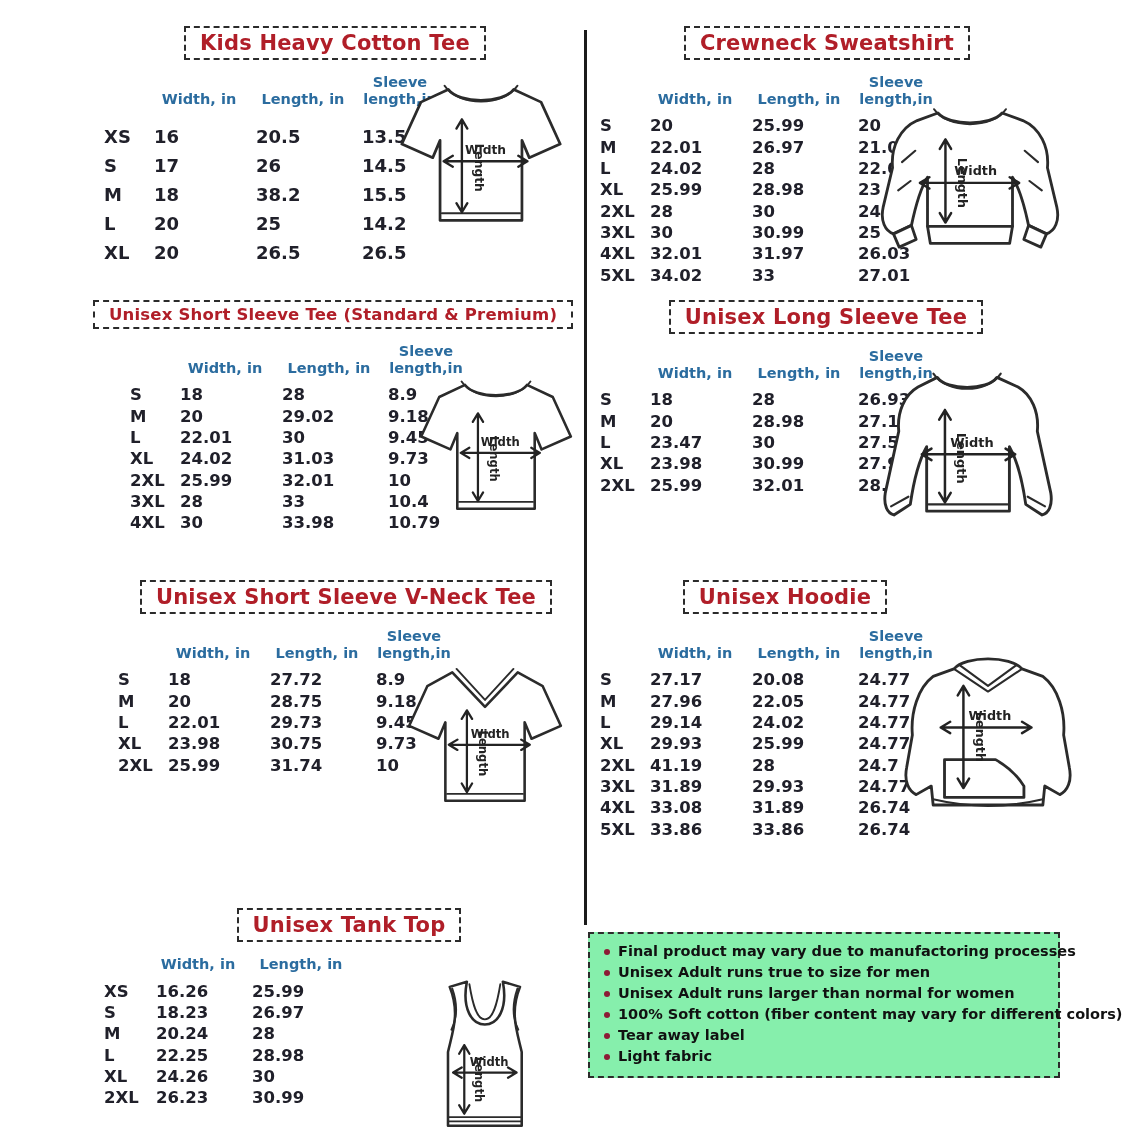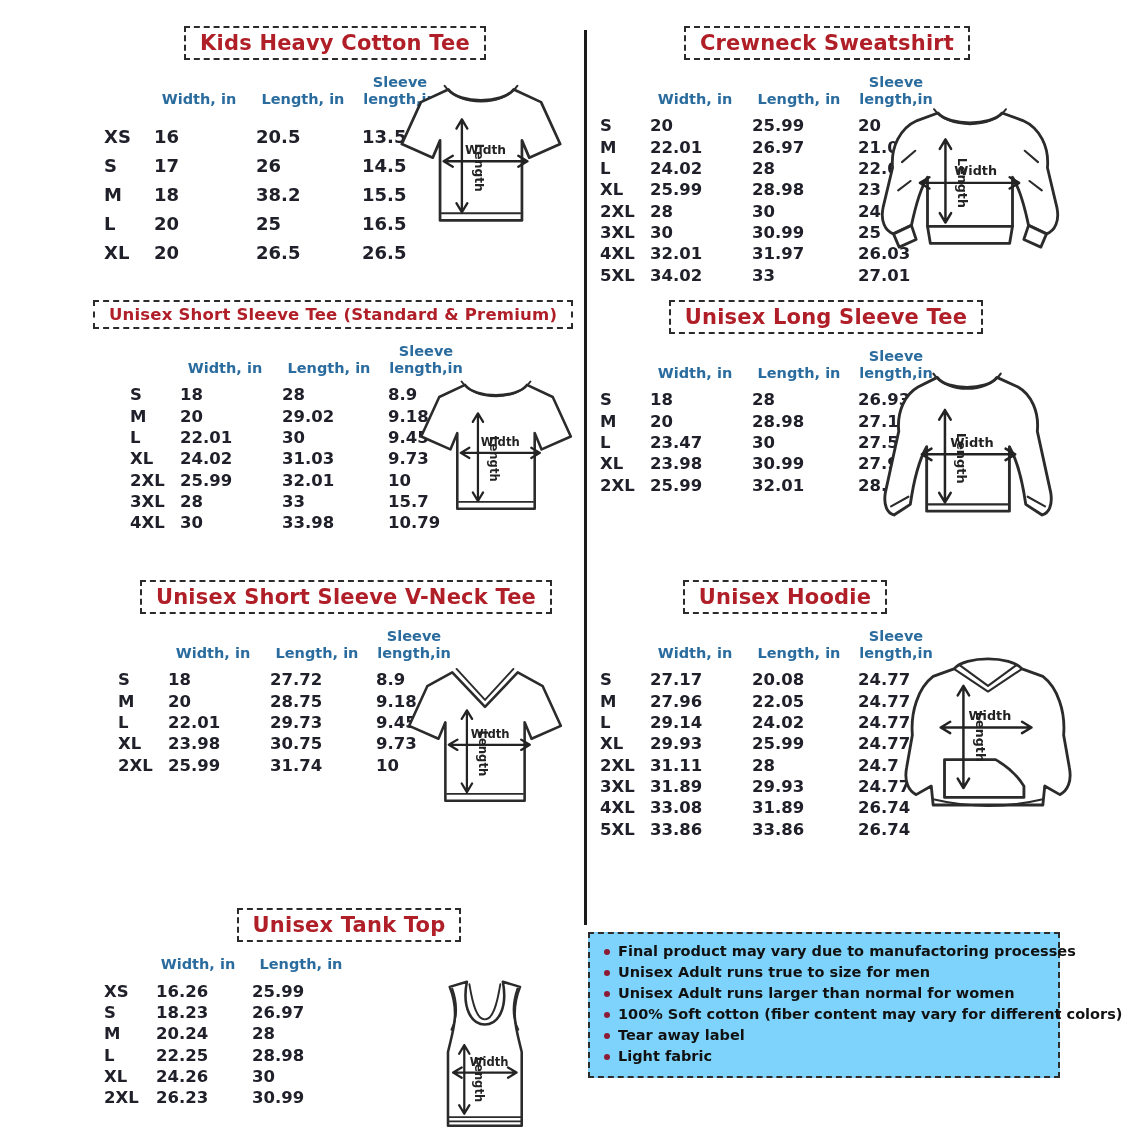--- a/index.html
+++ b/index.html
@@ -34,21 +34,21 @@
   .tval { padding-left:6px; }
 
   .figwrap { position:absolute; }
   svg .g  { fill:#ffffff; stroke:#2b2b2b; stroke-width:3;   stroke-linejoin:round; stroke-linecap:round; }
   svg .gl { fill:none;    stroke:#2b2b2b; stroke-width:2.2; stroke-linejoin:round; stroke-linecap:round; }
   svg .ar { fill:none;    stroke:#232323; stroke-width:2.6; stroke-linecap:round; stroke-linejoin:round; }
   svg .band { fill:#e6e6e6; stroke:none; }
   svg .albl { font-family:"DejaVu Sans", sans-serif; font-size:13.5px; font-weight:bold; fill:#232323; }
 
   .notesbox { position:absolute; left:588px; top:932px; width:472px; border:2px dashed #2b2b2b;
-              background:#7dd3fc; padding:7px 12px 9px 12px; }
+              background:#86efac; padding:7px 12px 9px 12px; }
   .notes { list-style:none; }
   .notes li { display:flex; align-items:flex-start; line-height:21px; }
   .bullet { width:6px; height:6px; border-radius:50%; background:#8c1b35; flex:0 0 6px;
             margin:8px 8px 0 2px; }
   .ntext { font-size:14.5px; font-weight:bold; color:#111111; white-space:nowrap; }
 </style>
 </head>
 <body>
 
 <div id="canvas">
@@ -83,21 +83,21 @@
             <div class="trow grid3">
               <div class="tsize">M</div>
               <div class="tval">18</div>
               <div class="tval">38.2</div>
               <div class="tval">15.5</div>
             </div>
             <div class="trow grid3">
               <div class="tsize">L</div>
               <div class="tval">20</div>
               <div class="tval">25</div>
-              <div class="tval">16.5</div>
+              <div class="tval">14.2</div>
             </div>
             <div class="trow grid3">
               <div class="tsize">XL</div>
               <div class="tval">20</div>
               <div class="tval">26.5</div>
               <div class="tval">26.5</div>
             </div>
           </div>
       </div>
       <div class="figwrap" style="left:312px;top:-8px">
@@ -242,21 +242,21 @@
             <div class="trow grid3">
               <div class="tsize">2XL</div>
               <div class="tval">25.99</div>
               <div class="tval">32.01</div>
               <div class="tval">10</div>
             </div>
             <div class="trow grid3">
               <div class="tsize">3XL</div>
               <div class="tval">28</div>
               <div class="tval">33</div>
-              <div class="tval">15.7</div>
+              <div class="tval">10.4</div>
             </div>
             <div class="trow grid3">
               <div class="tsize">4XL</div>
               <div class="tval">30</div>
               <div class="tval">33.98</div>
               <div class="tval">10.79</div>
             </div>
           </div>
       </div>
       <div class="figwrap" style="left:318px;top:20px">
@@ -436,21 +436,21 @@
               <div class="tval">24.77</div>
             </div>
             <div class="trow grid3">
               <div class="tsize">XL</div>
               <div class="tval">29.93</div>
               <div class="tval">25.99</div>
               <div class="tval">24.77</div>
             </div>
             <div class="trow grid3">
               <div class="tsize">2XL</div>
-              <div class="tval">31.11</div>
+              <div class="tval">41.19</div>
               <div class="tval">28</div>
               <div class="tval">24.7</div>
             </div>
             <div class="trow grid3">
               <div class="tsize">3XL</div>
               <div class="tval">31.89</div>
               <div class="tval">29.93</div>
               <div class="tval">24.77</div>
             </div>
             <div class="trow grid3">

